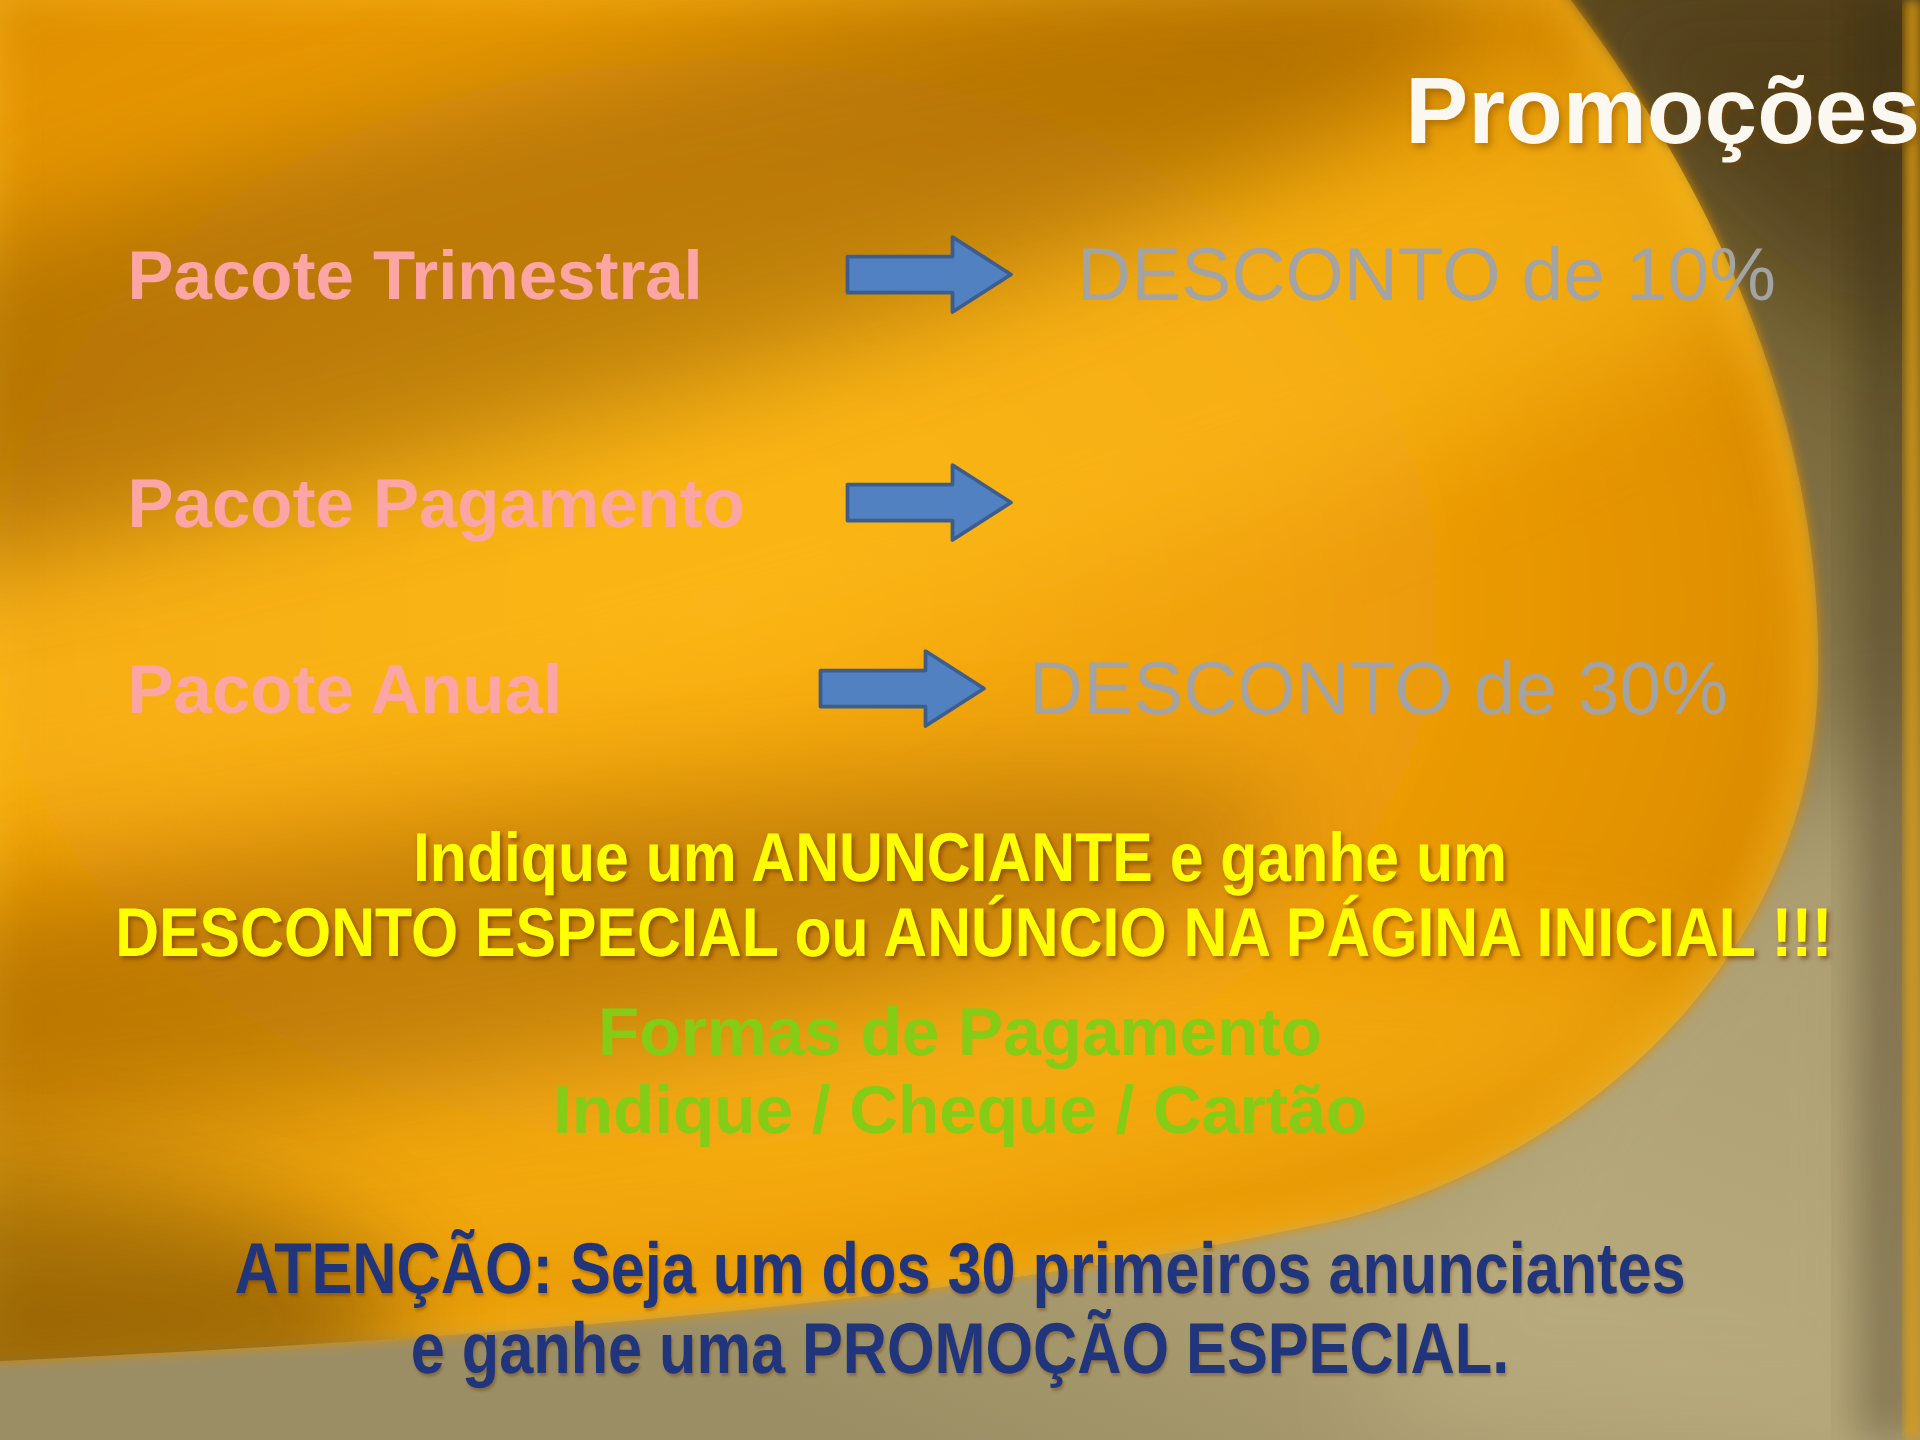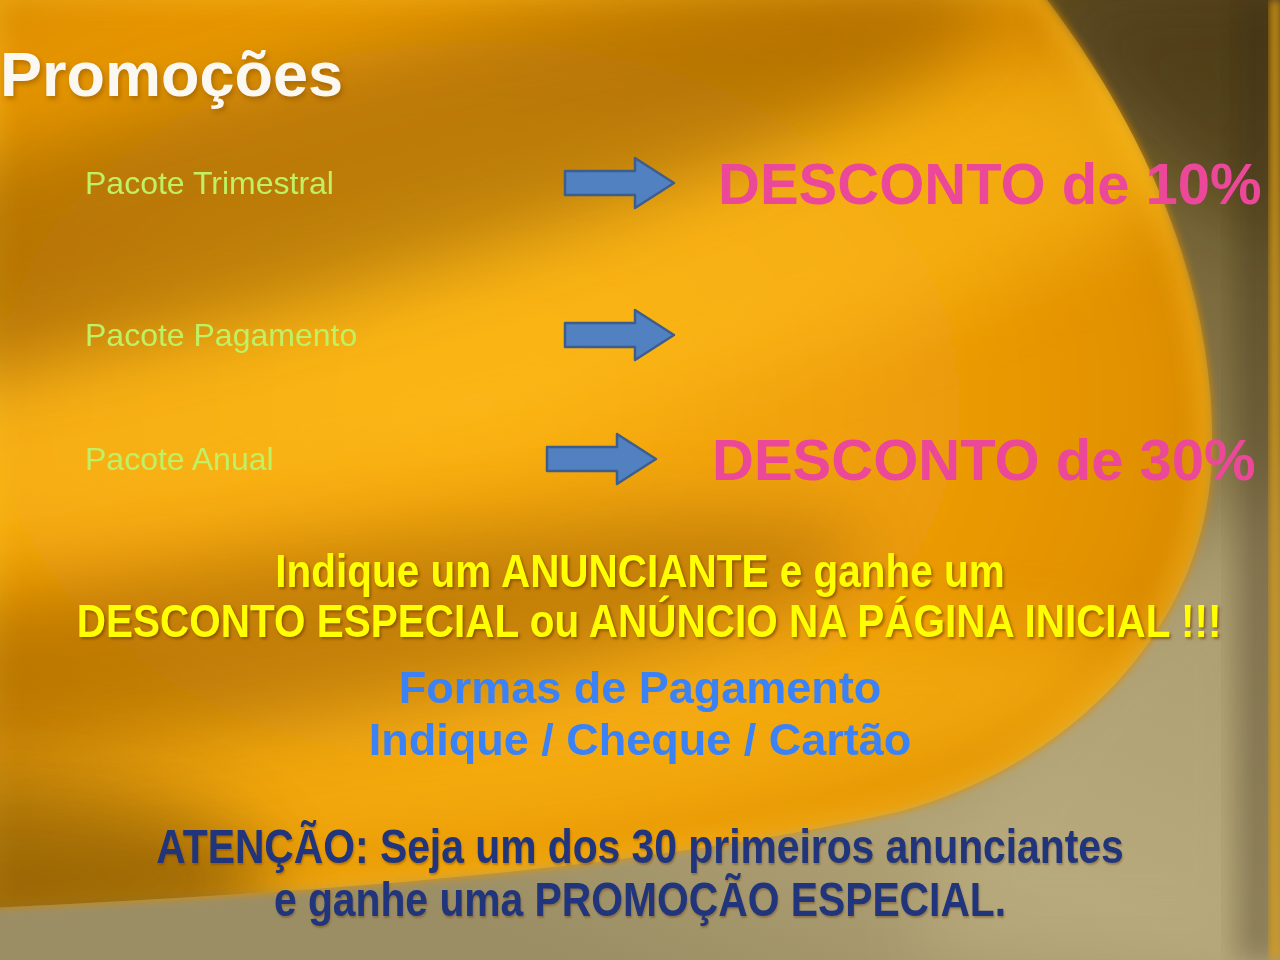--- a/index.html
+++ b/index.html
@@ -7,62 +7,62 @@
     position:relative;
     width:1280px;height:960px;
     overflow:hidden;
     font-family:"Liberation Sans","DejaVu Sans",sans-serif;
     -webkit-font-smoothing:antialiased;
   }
   .bg{position:absolute;left:0;top:0;width:1280px;height:960px;display:block;}
 
   .title{
     position:absolute;top:38px;left:0;width:100%;margin:0;
-    text-align:left;
+    text-align:right;
     font-size:63px;font-weight:bold;letter-spacing:0px;
     color:#FBF8F1;
     text-shadow:2px 3px 5px rgba(125,72,0,0.45);
   }
 
   .rows{position:absolute;left:0;top:0;width:100%;}
   .row{
     position:absolute;left:85px;right:40px;height:62px;
     display:flex;align-items:center;
   }
   .row-1{top:152px;}
   .row-2{top:304px;}
   .row-3{top:428px;}
   .pkg{
     width:478px;flex:0 0 478px;
-    font-size:32px;font-weight:normal;color:#bef264;
+    font-size:46px;font-weight:bold;color:#fca5a5;
     white-space:nowrap;
   }
   .arrow-wrap{flex:0 0 auto;line-height:0;}
   .row-3 .arrow-wrap{margin-left:-18px;}
   .disc{
     margin-left:42px;
-    font-size:58px;font-weight:bold;color:#ec4899;
+    font-size:50px;font-weight:normal;color:#a3a3a3;
     white-space:nowrap;
   }
-  .row-3 .disc{margin-left:54px;}
+  .row-3 .disc{margin-left:28px;}
 
   .referral{
     position:absolute;top:546px;left:0;width:100%;
     text-align:center;
     font-size:46px;font-weight:bold;line-height:50px;
     color:#FFFF00;
     transform:scaleX(0.88);transform-origin:50% 50%;
     text-shadow:2px 2px 3px rgba(110,52,0,0.6);
     white-space:nowrap;
   }
   .payment{
     position:absolute;top:662px;left:0;width:100%;
     text-align:center;
     font-size:45px;font-weight:bold;line-height:52px;
-    color:#3b82f6;
+    color:#84cc16;
     white-space:nowrap;
   }
   .attention{
     position:absolute;top:820px;left:0;width:100%;
     text-align:center;
     font-size:48px;font-weight:bold;line-height:53px;
     color:#20357C;
     transform:scaleX(0.85);transform-origin:50% 50%;
     text-shadow:1px 2px 2px rgba(95,52,0,0.35);
     white-space:nowrap;

